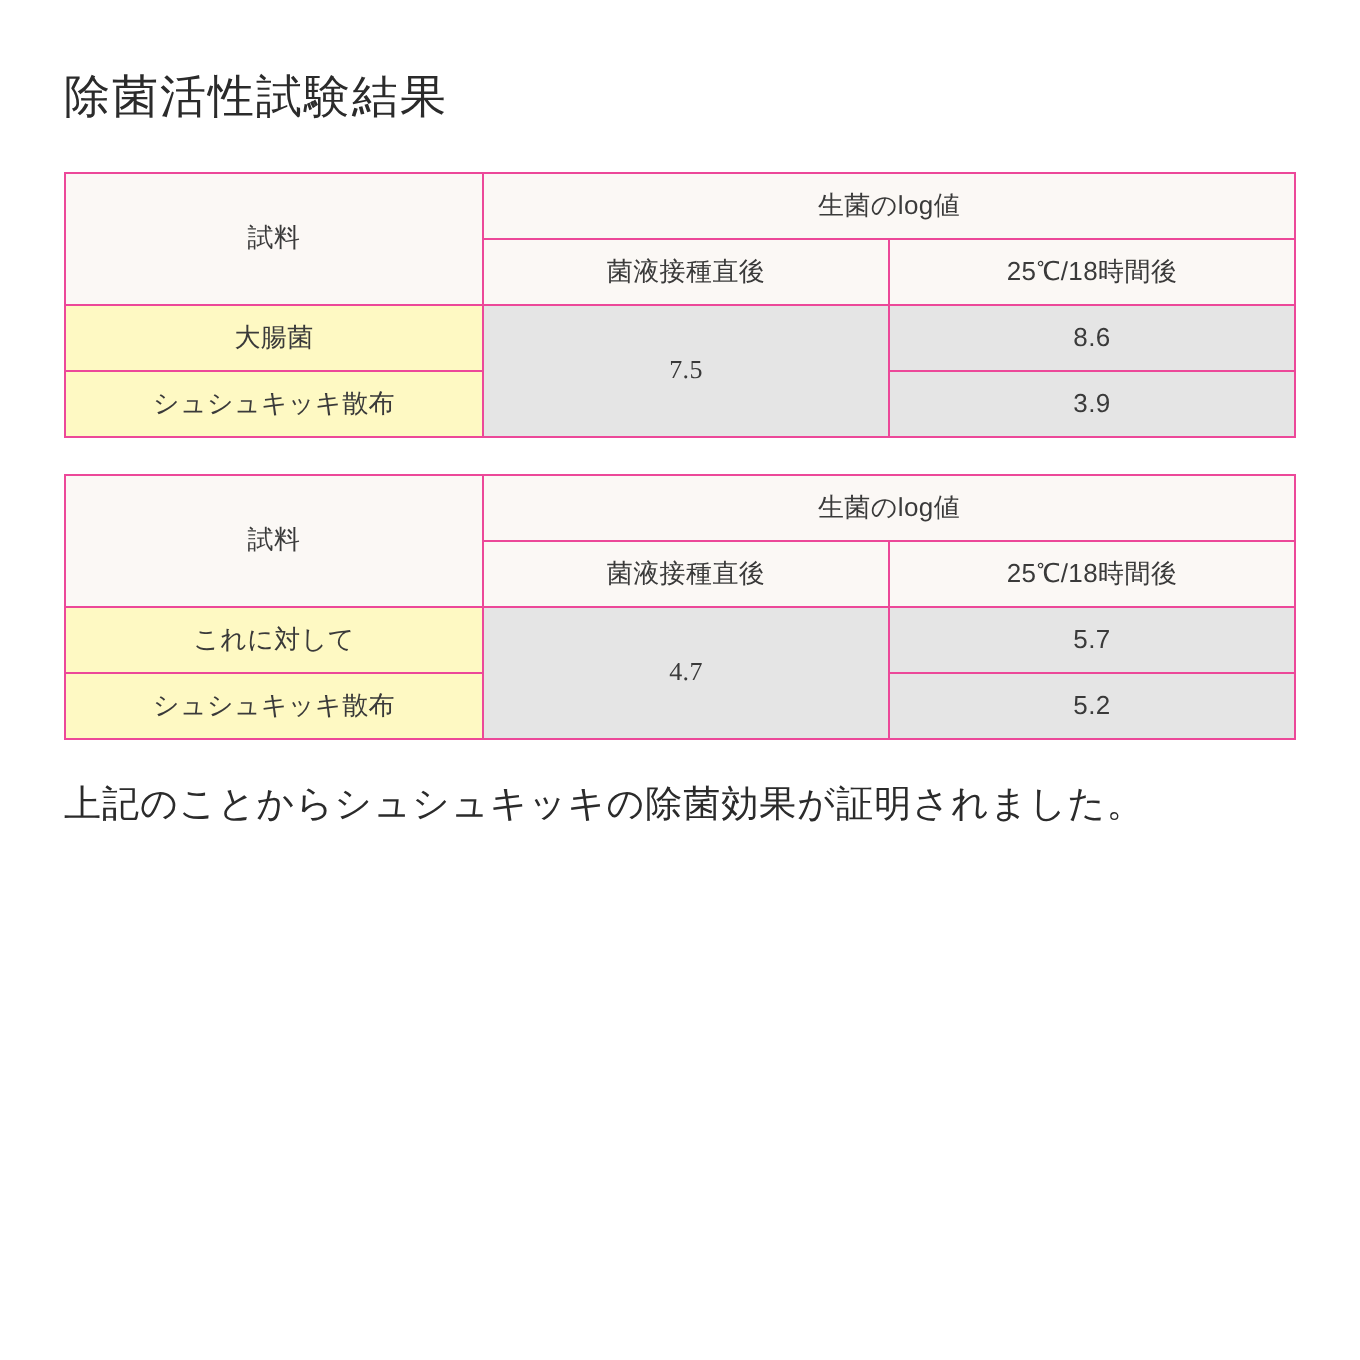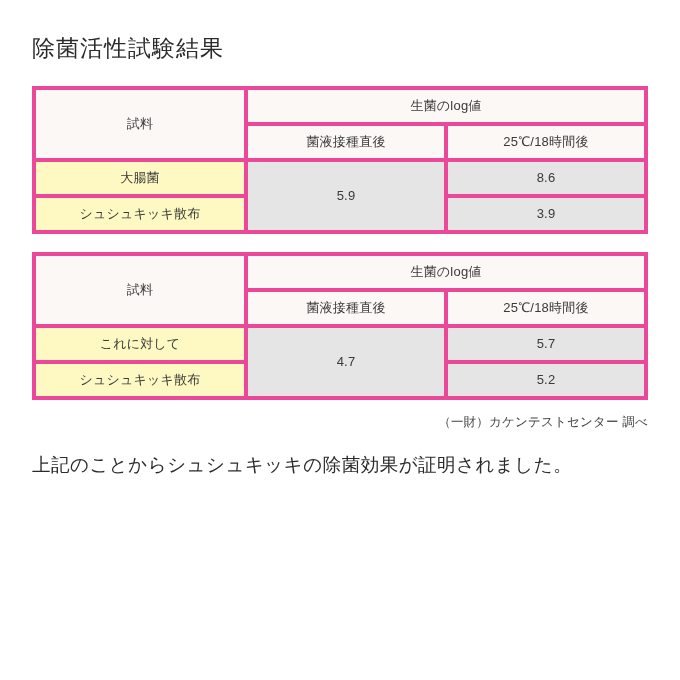--- a/index.html
+++ b/index.html
@@ -37,31 +37,31 @@
     margin: 0 0 16px 0;
   }
   table.data {
     width: 616px;
     border-collapse: collapse;
     table-layout: fixed;
     margin-bottom: 18px;
     background: #fffdfb;
   }
   table.data td, table.data th {
-    border: 4px solid #ec4899;
+    border: 1px solid #ec4899;
     font-weight: normal;
     font-size: 13px;
     color: #3a3a3a;
     text-align: center;
     padding: 0;
     height: 32px;
     letter-spacing: 0.2px;
   }
   .c-sample { width: 208px; }
-  .c-mid { width: 204px; }
+  .c-mid { width: 204px; font-family: Liberation Serif, serif; }
   .c-right { width: 204px; }
   .hdr-bg { background: #fbf8f5; }
   .row-label { background: #fef9c3; }
   .val-cell { background: #e5e5e5; }
   .red { color: #d7393f; }
   .tall { height: 36px; }
   .credit {
     font-size: 12.5px;
     color: #444444;
     text-align: right;
@@ -97,21 +97,21 @@
       <tr>
         <td class="c-sample hdr-bg" rowspan="2">試料</td>
         <td class="hdr-bg" colspan="2">生菌のlog値</td>
       </tr>
       <tr>
         <td class="c-mid hdr-bg">菌液接種直後</td>
         <td class="c-right hdr-bg">25℃/18時間後</td>
       </tr>
       <tr>
         <td class="c-sample row-label tall">大腸菌</td>
-        <td class="c-mid val-cell" rowspan="2">5.9</td>
+        <td class="c-mid val-cell" rowspan="2">7.5</td>
         <td class="c-right val-cell tall">8.6</td>
       </tr>
       <tr>
         <td class="c-sample row-label tall">シュシュキッキ散布</td>
         <td class="c-right val-cell red tall">3.9</td>
       </tr>
     </tbody>
   </table>
 
   <table class="data">
@@ -129,18 +129,17 @@
         <td class="c-mid val-cell" rowspan="2">4.7</td>
         <td class="c-right val-cell tall">5.7</td>
       </tr>
       <tr>
         <td class="c-sample row-label tall">シュシュキッキ散布</td>
         <td class="c-right val-cell red tall">5.2</td>
       </tr>
     </tbody>
   </table>
 
-  <div class="credit">（一財）カケンテストセンター 調べ</div>
 
 
   <div class="conclusion">上記のことからシュシュキッキの除菌効果が証明されました。</div>
 
 </div>
 
 </body></html>

